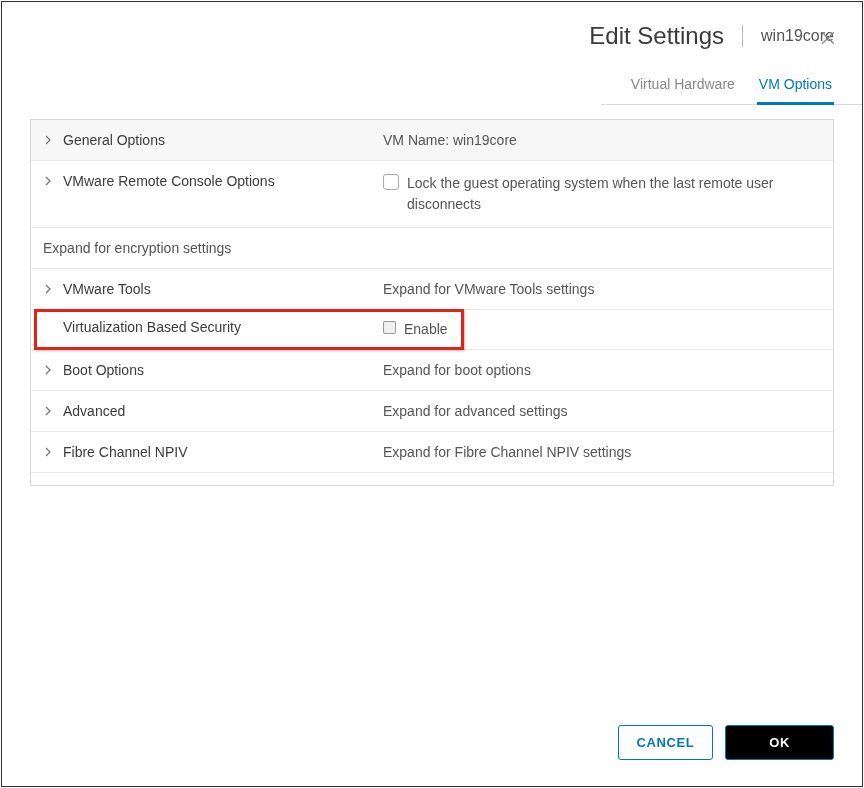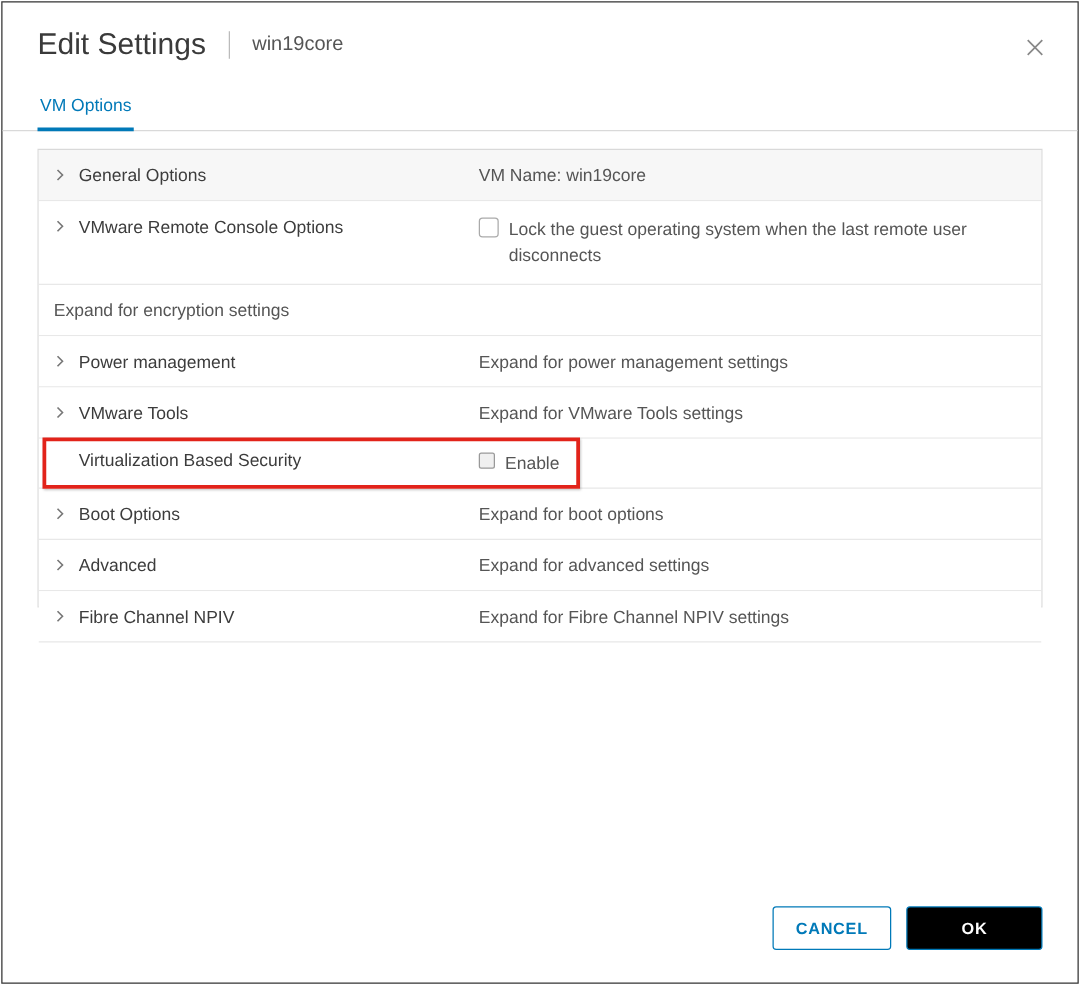--- a/index.html
+++ b/index.html
@@ -14,20 +14,21 @@
     }
     .dialog {
       width: 862px;
       height: 786px;
       margin: 1px;
       border: 1px solid #333;
       background: #fff;
       position: relative;
       display: flex;
       flex-direction: column;
+      align-items: flex-end;
     }
     .header {
       display: flex;
       align-items: center;
       padding: 20px 28px 10px 28px;
       position: relative;
     }
     .title {
       font-size: 24px;
       font-weight: 400;
@@ -199,20 +200,21 @@
     <div class="subtitle">win19core</div>
     <div class="close-icon">
       <svg viewBox="0 0 24 24" fill="none" stroke="currentColor" stroke-width="1.6">
         <line x1="5" y1="5" x2="19" y2="19"></line>
           <line x1="19" y1="5" x2="5" y2="19"></line>
       </svg>
     </div>
   </div>
 
   <div class="tabs">
+    <div class="tab">Virtual Hardware</div>
     <div class="tab active">VM Options</div>
   </div>
 
   <div class="body">
     <div class="grid">
 
       <div class="row">
         <div class="row-label-wrap">
           <span class="chevron">
             <svg viewBox="0 0 6 10">
@@ -236,31 +238,20 @@
         <div class="row-value">
           <span class="cbx"></span>
           <span class="cbx-text">Lock the guest operating system when the last remote user disconnects</span>
         </div>
       </div>
 
       <div class="row">
         <div class="row-value">Expand for encryption settings</div>
       </div>
 
-      <div class="row">
-        <div class="row-label-wrap">
-          <span class="chevron">
-            <svg viewBox="0 0 6 10">
-                <path d="M1 1 L5 5 L1 9" fill="none" stroke="#777" stroke-width="1.3"></path>
-              </svg>
-          </span>
-          <span class="row-label">Power management</span>
-        </div>
-        <div class="row-value">Expand for power management settings</div>
-      </div>
 
       <div class="row">
         <div class="row-label-wrap">
           <span class="chevron">
             <svg viewBox="0 0 6 10">
                 <path d="M1 1 L5 5 L1 9" fill="none" stroke="#777" stroke-width="1.3"></path>
               </svg>
           </span>
           <span class="row-label">VMware Tools</span>
         </div>

